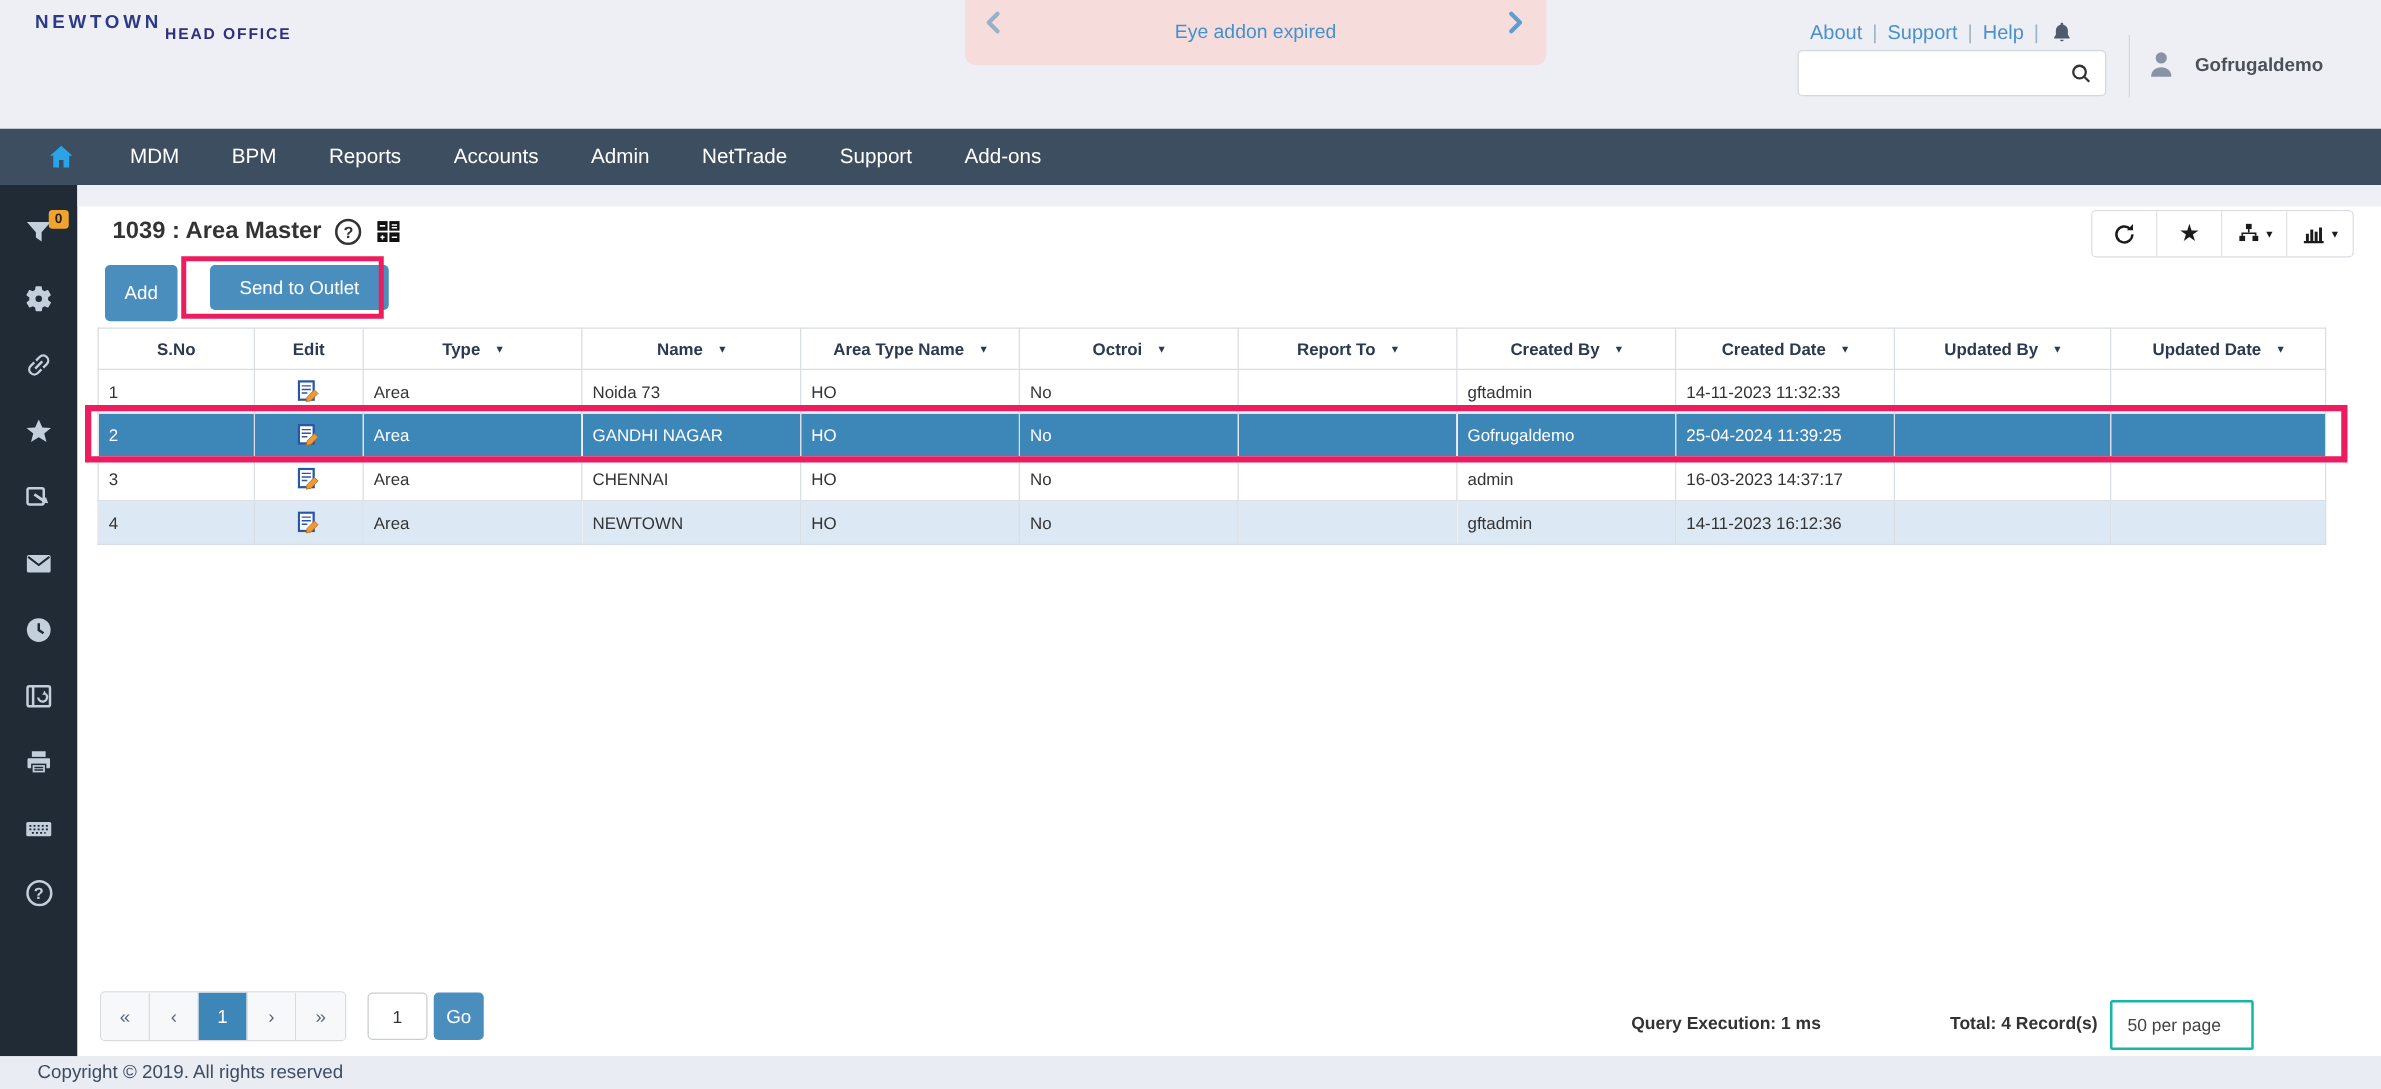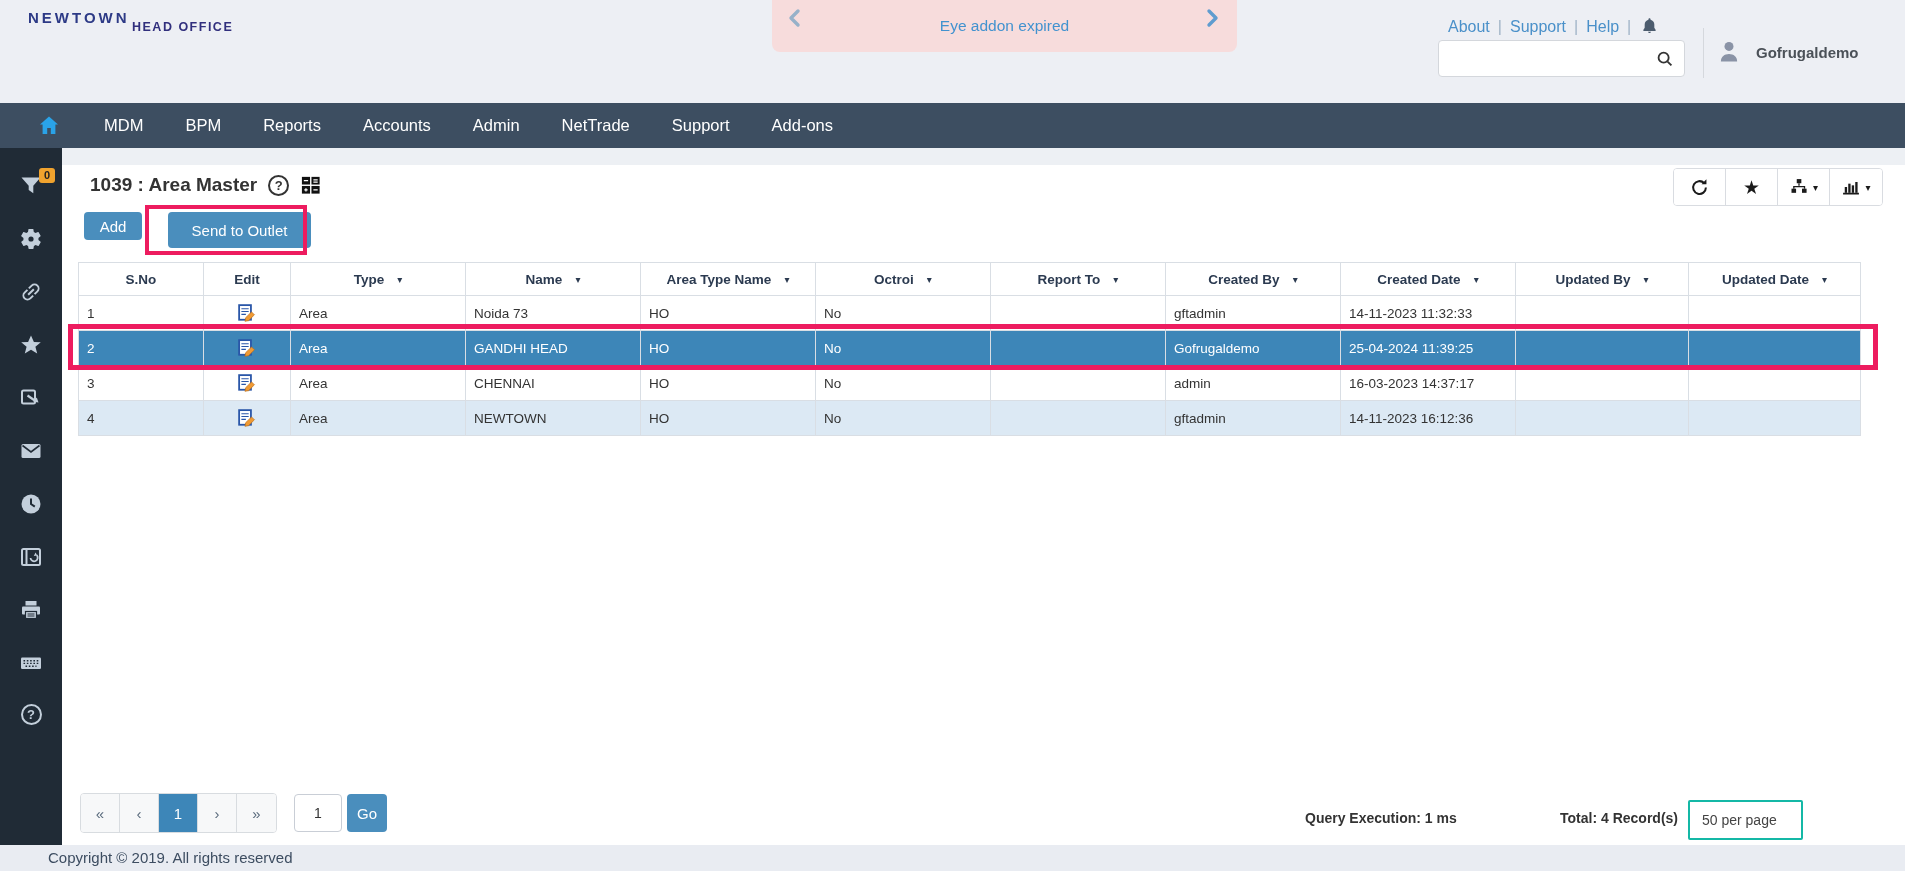--- a/index.html
+++ b/index.html
@@ -41,42 +41,42 @@
   .sidebar{position:absolute;top:148px;left:0;width:62px;bottom:26px;background:#202b36;
     display:flex;flex-direction:column;align-items:center;padding-top:26px;gap:29px;}
   .sic{width:24px;height:24px;position:relative;cursor:pointer;flex:0 0 auto;}
   .badge{position:absolute;top:-6px;right:-12px;background:#f0a32e;color:#222;font-size:11px;
     font-weight:bold;padding:1px 5px;border-radius:3px;line-height:13px;}
   .qcircle{width:21px;height:21px;border:2px solid #c3cfdb;border-radius:50%;color:#c3cfdb;
     font-size:13px;font-weight:bold;display:flex;align-items:center;justify-content:center;cursor:pointer;}
 
   
   .footer{position:absolute;bottom:0;left:0;width:1905px;height:26px;background:#e9ecf2;
-    font-size:15px;color:#3d4d61;line-height:25px;padding-left:48px;}
+    font-size:15px;color:#3d4d61;line-height:25px;padding-left:30px;}
 
   
   .content{position:absolute;top:148px;left:62px;right:0;bottom:26px;background:#fff;}
   .topstrip{position:absolute;top:0;left:0;right:0;height:17px;background:#edf0f4;}
   .titlerow{position:absolute;left:28px;top:26px;display:flex;align-items:center;gap:11px;}
   .pagetitle{font-size:19px;font-weight:bold;color:#333;}
   .tqcircle{width:21px;height:21px;border:2px solid #333;border-radius:50%;color:#333;
     font-size:13px;font-weight:bold;display:flex;align-items:center;justify-content:center;cursor:pointer;}
   .gridico{width:22px;height:22px;cursor:pointer;}
 
   .toolbar{position:absolute;right:22px;top:20px;height:38px;display:flex;background:#fff;
     border:1px solid #d9dce1;border-radius:4px;overflow:hidden;}
   .tbtn{width:52px;height:100%;display:flex;align-items:center;justify-content:center;gap:4px;
     border-right:1px solid #d9dce1;cursor:pointer;background:#fff;}
   .tbtn:last-child{border-right:0;}
   .tbtn .star{font-size:19px;color:#1b1b1b;line-height:1;}
   .tbtn .caret{font-size:10px;color:#1b1b1b;}
 
   .btn{border:0;border-radius:4px;background:#4a8ebd;color:#fff;font-size:15px;cursor:pointer;
     font-family:inherit;}
-  .btn-add{position:absolute;left:22px;top:64px;width:58px;height:28px;}
+  .btn-add{position:absolute;left:22px;top:64px;width:58px;height:45px;}
   .btn-send{position:absolute;left:90px;top:64px;width:143px;height:36px;margin-left:16px;}
 
   .ann{position:absolute;border:4px solid #ed1c5f;pointer-events:none;z-index:5;}
   .ann-send{left:83px;top:57px;width:162px;height:50px;}
   .ann-row{left:6px;top:176px;width:1810px;height:46px;border-width:5px;}
 
   
   table.grid{position:absolute;left:16px;top:114px;width:1782px;border-collapse:collapse;
     table-layout:fixed;font-size:13.5px;}
   .grid th,.grid td{border:1px solid #d9dee4;overflow:hidden;white-space:nowrap;}
@@ -373,21 +373,21 @@
         <td></td>
       </tr>
       <tr class="sel">
         <td>2</td>
         <td class="c-edit"><span class="editwrap"><svg viewBox="0 0 16 16">
                 <rect x="1" y="1" width="10.5" height="13" fill="#fff" stroke="#2a56a8" stroke-width="1.6"></rect>
                 <path d="M3 4.2h6.5M3 6.7h6.5M3 9.2h4" stroke="#2a56a8" stroke-width="1"></path>
                 <path d="M6.8 12.2l5.2-5.2 2.6 2.6-5.2 5.2-3.2.6z" fill="#f09a33" stroke="#b96d1a" stroke-width="0.6"></path>
               </svg></span></td>
         <td>Area</td>
-        <td>GANDHI HEAD</td>
+        <td>GANDHI NAGAR</td>
         <td>HO</td>
         <td>No</td>
         <td></td>
         <td>Gofrugaldemo</td>
         <td>25-04-2024 11:39:25</td>
         <td></td>
         <td></td>
       </tr>
       <tr>
         <td>3</td>

